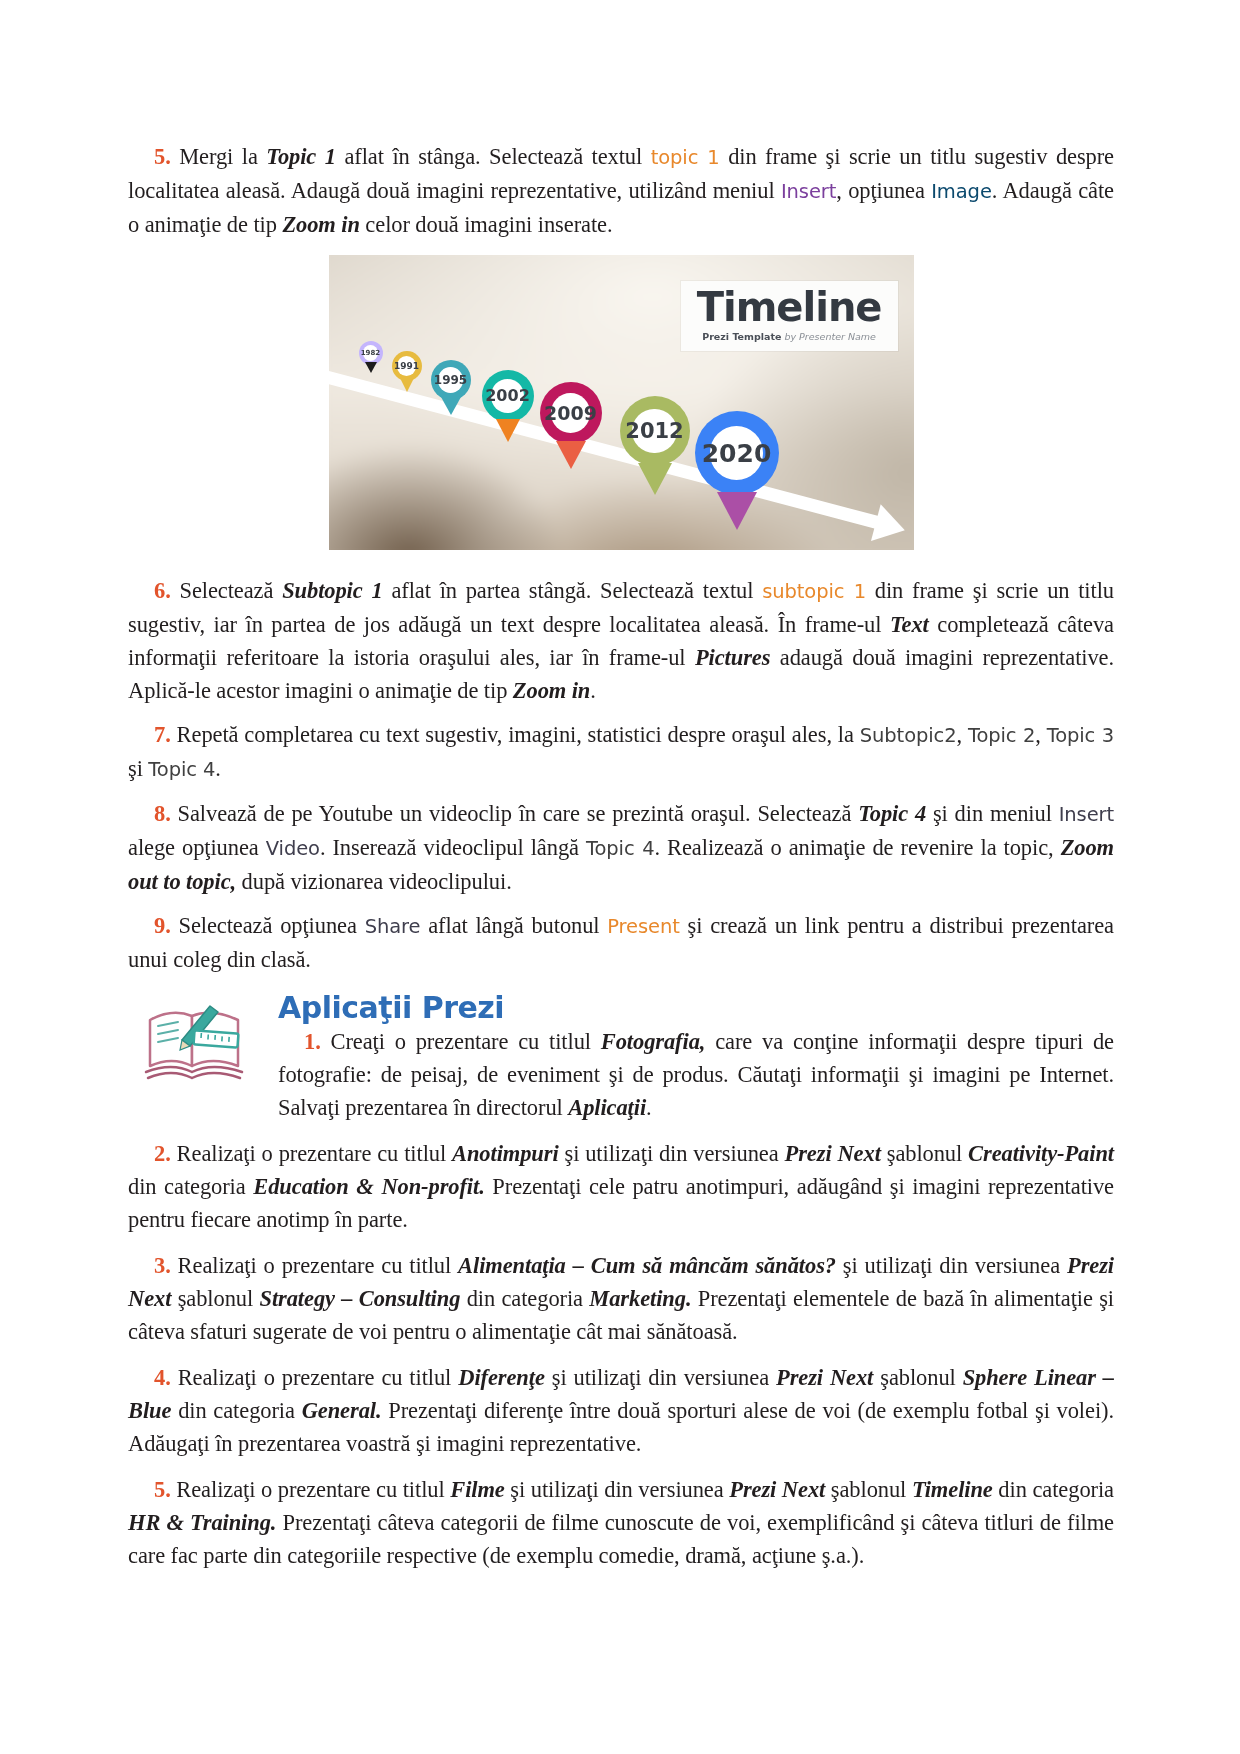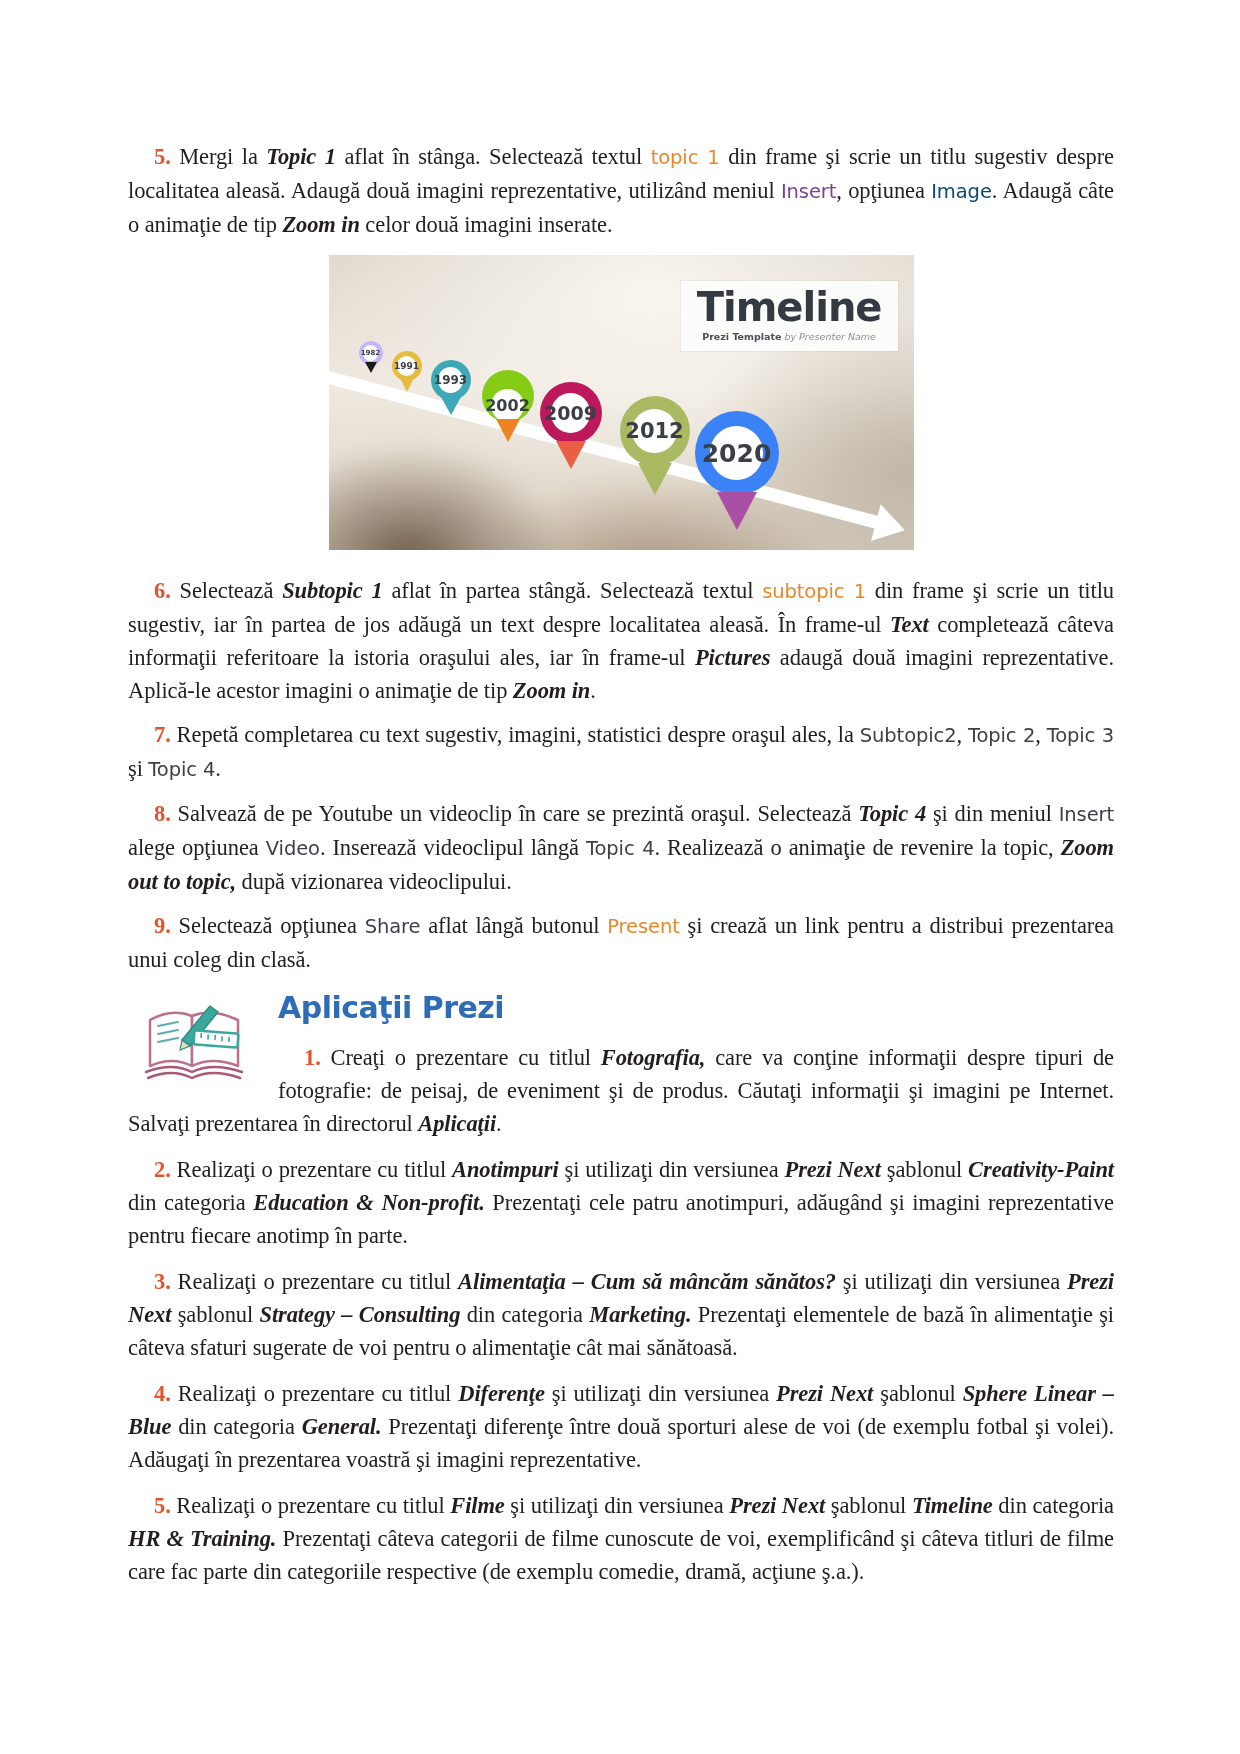--- a/index.html
+++ b/index.html
@@ -47,21 +47,21 @@
   .fig-title{font-family:"DejaVu Sans",sans-serif;font-weight:800;font-size:40px;line-height:44px;
              color:#343a42;letter-spacing:-1px;}
   .fig-sub{font-family:"DejaVu Sans",sans-serif;font-size:9.5px;color:#6a6f76;margin-top:2px;}
   .fig-sub .b{font-weight:bold;color:#4a4f57;}
   .fig-sub .i{font-style:italic;color:#8a8f96;}
 
   
   .section{position:absolute;left:128px;top:986px;width:986px;}
   .icon-box{float:left;width:112px;height:102px;margin:6px 28px 6px 10px;}
   .sec-title{font-family:"DejaVu Sans",sans-serif;font-weight:bold;font-size:30px;
-             color:#2e6db6;margin:4px 0 16px 20px;letter-spacing:-0.5px;}
+             color:#2e6db6;margin:4px 0 0 20px;letter-spacing:-0.5px;}
   .ex{margin:0 0 13px 0;font-size:22.5px;line-height:33px;text-align:justify;
       text-indent:26px;letter-spacing:-0.1px;}
 
   
   .page-tab{position:absolute;left:0;top:1593px;width:196px;height:47px;background:#b4b4b6;
             border-radius:0 24px 24px 0;}
   .page-num{position:absolute;right:38px;top:0;line-height:47px;
             font-family:"DejaVu Sans",sans-serif;font-weight:bold;font-size:17px;color:#18181a;}
 </style>
 </head>
@@ -86,26 +86,26 @@
             <div class="tail" style="top: 21px; border-left: 6px solid transparent; border-right: 6px solid transparent; border-top: 11px solid rgb(28, 28, 28);"></div>
           </div>
           <div class="pin" style="left: 63px; top: 96px;">
             <div class="ball" style="width: 30px; height: 30px; background: rgb(231, 187, 63);">
               <div class="hole" style="font-size: 9px;">1991</div>
             </div>
             <div class="tail" style="top: 27px; border-left: 7px solid transparent; border-right: 7px solid transparent; border-top: 14px solid rgb(231, 187, 63);"></div>
           </div>
           <div class="pin" style="left: 102px; top: 105px;">
             <div class="ball" style="width: 40px; height: 40px; background: rgb(63, 168, 184);">
-              <div class="hole" style="font-size: 12px;">1993</div>
+              <div class="hole" style="font-size: 12px;">1995</div>
             </div>
             <div class="tail" style="top: 37px; border-left: 10px solid transparent; border-right: 10px solid transparent; border-top: 18px solid rgb(63, 168, 184);"></div>
           </div>
           <div class="pin" style="left: 153px; top: 115px;">
-            <div class="ball" style="width: 52px; height: 52px; background: #84cc16; align-items: flex-end;">
+            <div class="ball" style="width: 52px; height: 52px; background: #14b8a6;">
               <div class="hole" style="font-size: 16px;">2002</div>
             </div>
             <div class="tail" style="top: 49px; border-left: 12px solid transparent; border-right: 12px solid transparent; border-top: 23px solid rgb(239, 130, 33);"></div>
           </div>
           <div class="pin" style="left: 211px; top: 127px;">
             <div class="ball" style="width: 62px; height: 62px; background: #be185d;">
               <div class="hole" style="font-size: 19px;">2009</div>
             </div>
             <div class="tail" style="top: 59px; border-left: 15px solid transparent; border-right: 15px solid transparent; border-top: 28px solid rgb(234, 95, 67);"></div>
           </div>

